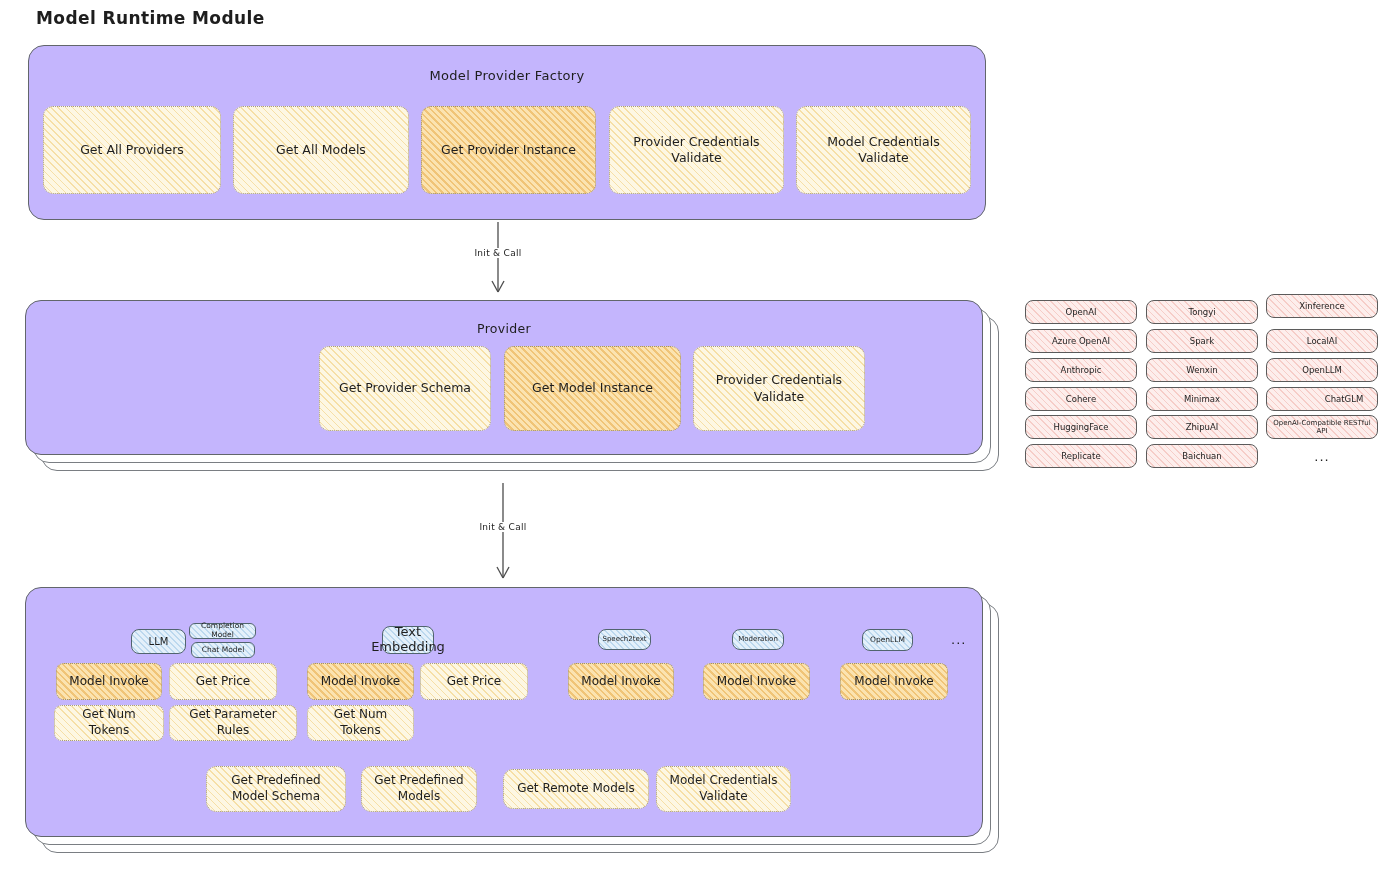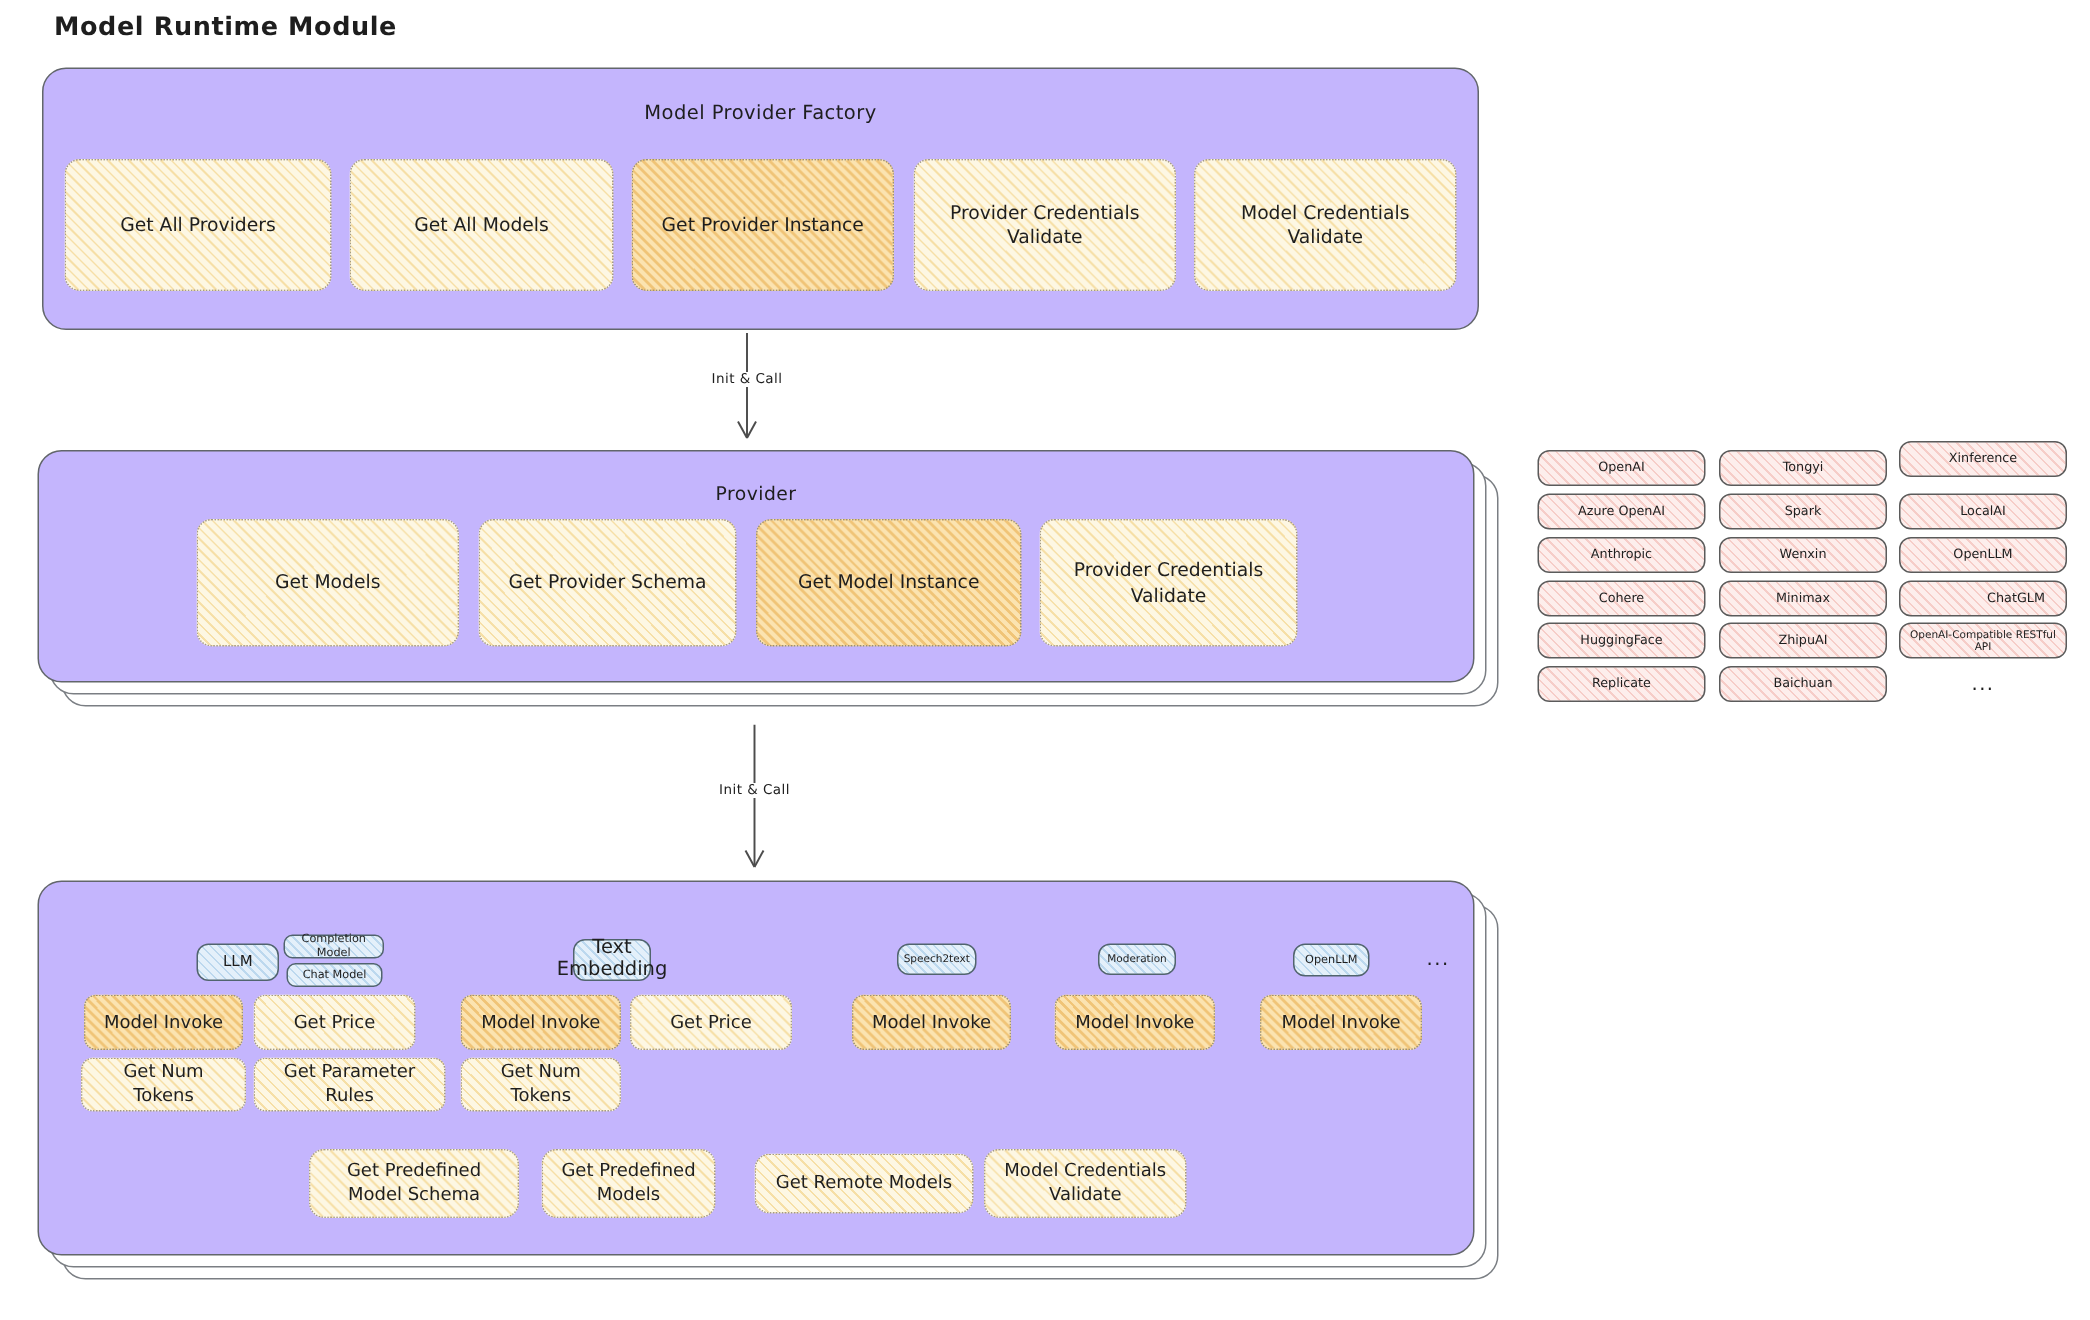--- a/index.html
+++ b/index.html
@@ -56,21 +56,20 @@
       <line x1="34" y1="59" x2="40" y2="70" stroke="#4c4c4c" stroke-width="1.3"></line>
       <line x1="46" y1="59" x2="40" y2="70" stroke="#4c4c4c" stroke-width="1.3"></line>
     </svg>
     <div class="arrow-label" style="top:26px;">Init &amp; Call</div>
   </div>
 
   <div class="stack" style="left:41px;top:316px;width:958px;height:155px;z-index:0;"></div>
   <div class="stack" style="left:33px;top:308px;width:958px;height:155px;z-index:1;"></div>
   <div class="panel" style="left:25px;top:300px;width:958px;height:155px;z-index:2;">
     <div class="panel-title" style="top:20px;font-size:12.5px;">Provider</div>
-    <div class="node y" style="left:105px;top:45px;width:175px;height:85px;">Get Models</div>
     <div class="node y" style="left:293px;top:45px;width:172px;height:85px;">Get Provider Schema</div>
     <div class="node hl" style="left:478px;top:45px;width:177px;height:85px;">Get Model Instance</div>
     <div class="node y" style="left:667px;top:45px;width:172px;height:85px;">Provider Credentials Validate</div>
   </div>
 
   <div class="pill" style="left:1025px;top:300px;">OpenAI</div>
   <div class="pill" style="left:1146px;top:300px;">Tongyi</div>
   <div class="pill" style="left:1266px;top:284px;margin-top:10px;">Xinference</div>
   <div class="pill" style="left:1025px;top:329px;">Azure OpenAI</div>
   <div class="pill" style="left:1146px;top:329px;">Spark</div>

